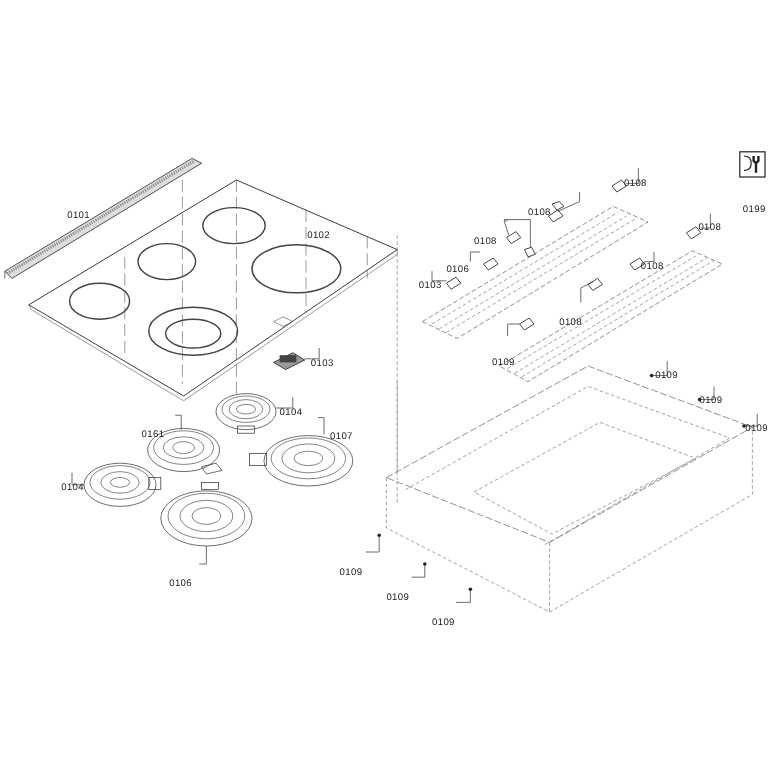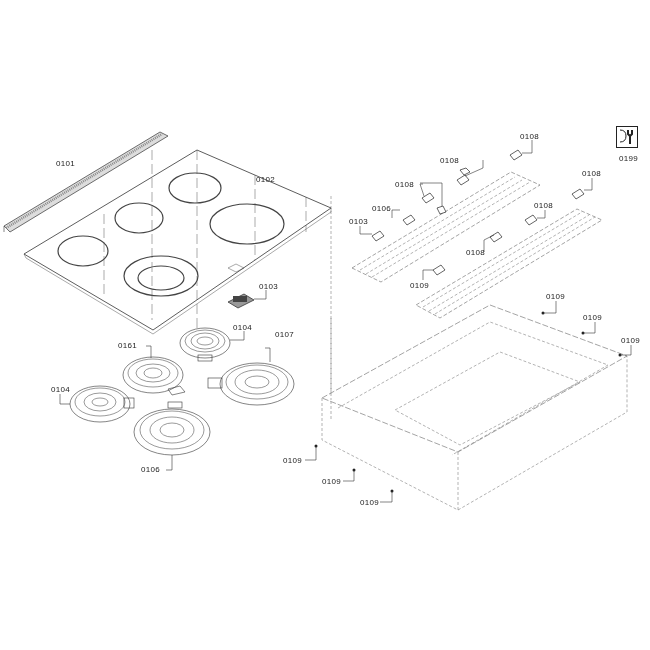--- a/index.html
+++ b/index.html
@@ -1,18 +1,18 @@
 <!DOCTYPE html>
 <html><head>
 <meta charset="utf-8">
 <style>
   html,body{margin:0;padding:0;background:#fff;}
   #stage{position:relative;width:650px;height:650px;overflow:hidden;background:#fff;}
   svg{position:absolute;left:0;top:0;}
-  .lbl{position:absolute;font-family:"Liberation Sans",sans-serif;font-size:8px;color:#222;letter-spacing:0.3px;white-space:nowrap;line-height:8px;}
+  .lbl{position:absolute;font-family:"Liberation Sans",sans-serif;font-size:8px;color:#222;letter-spacing:0.3px;white-space:nowrap;line-height:8px;margin-top:16px;}
   .ln{stroke:#333;stroke-width:0.6;fill:none;}
   .thin{stroke:#555;stroke-width:0.5;fill:none;}
   .dash{stroke:#666;stroke-width:0.5;fill:none;stroke-dasharray:3 2;}
   .ring{stroke:#444;stroke-width:1.2;fill:none;}
   .coil{stroke:#555;stroke-width:0.6;fill:none;}
   #icon-0199{position:absolute;left:616px;top:126px;width:22px;height:22px;border:1.5px solid #222;box-sizing:border-box;}
 </style>
 </head>
 <body>
 
@@ -162,21 +162,21 @@
       <path d="M11 3 L11 7 L13 9 L15 7 L15 3 M13 9 L13 17" fill="none" stroke="#222" stroke-width="2"></path>
     </svg>
   </div>
 
   <div>
     <span class="lbl" style="left:56px;top:160px">0101</span>
     <span class="lbl" style="left:256px;top:176px">0102</span>
     <span class="lbl" style="left:259px;top:283px">0103</span>
     <span class="lbl" style="left:233px;top:324px">0104</span>
     <span class="lbl" style="left:118px;top:342px">0161</span>
-    <span class="lbl" style="left:275px;top:331px">0107</span>
+    <span class="lbl" style="left:275px;top:344px">0107</span>
     <span class="lbl" style="left:51px;top:386px">0104</span>
     <span class="lbl" style="left:141px;top:466px">0106</span>
     <span class="lbl" style="left:283px;top:457px">0109</span>
     <span class="lbl" style="left:520px;top:133px">0108</span>
     <span class="lbl" style="left:440px;top:157px">0108</span>
     <span class="lbl" style="left:395px;top:181px">0108</span>
     <span class="lbl" style="left:372px;top:205px">0106</span>
     <span class="lbl" style="left:349px;top:218px">0103</span>
     <span class="lbl" style="left:582px;top:170px">0108</span>
     <span class="lbl" style="left:534px;top:202px">0108</span>

